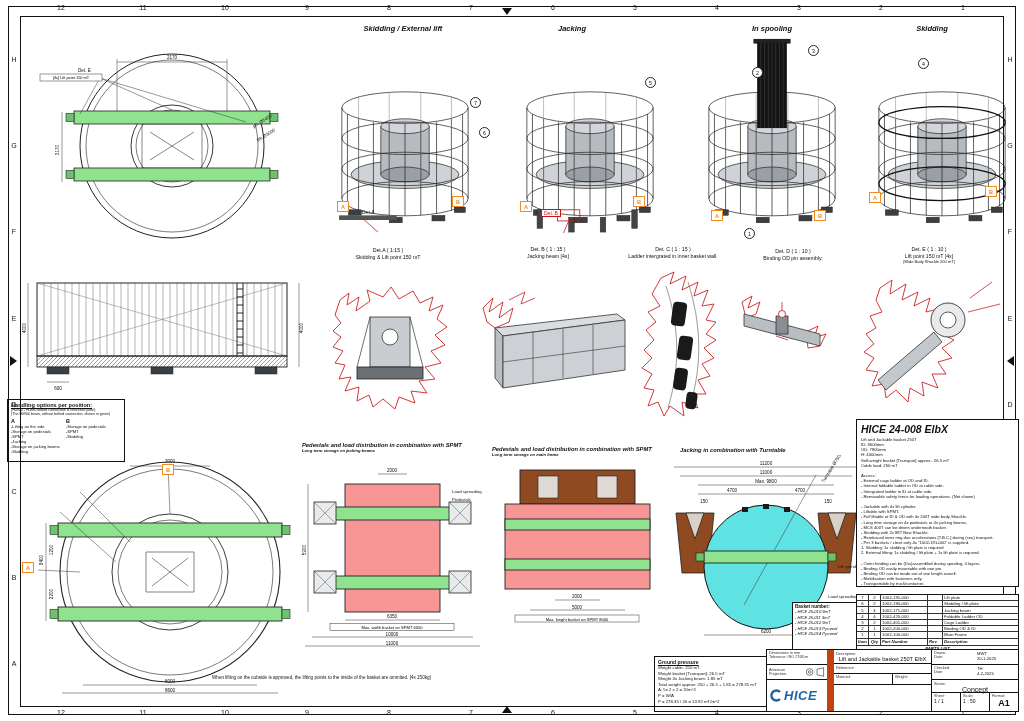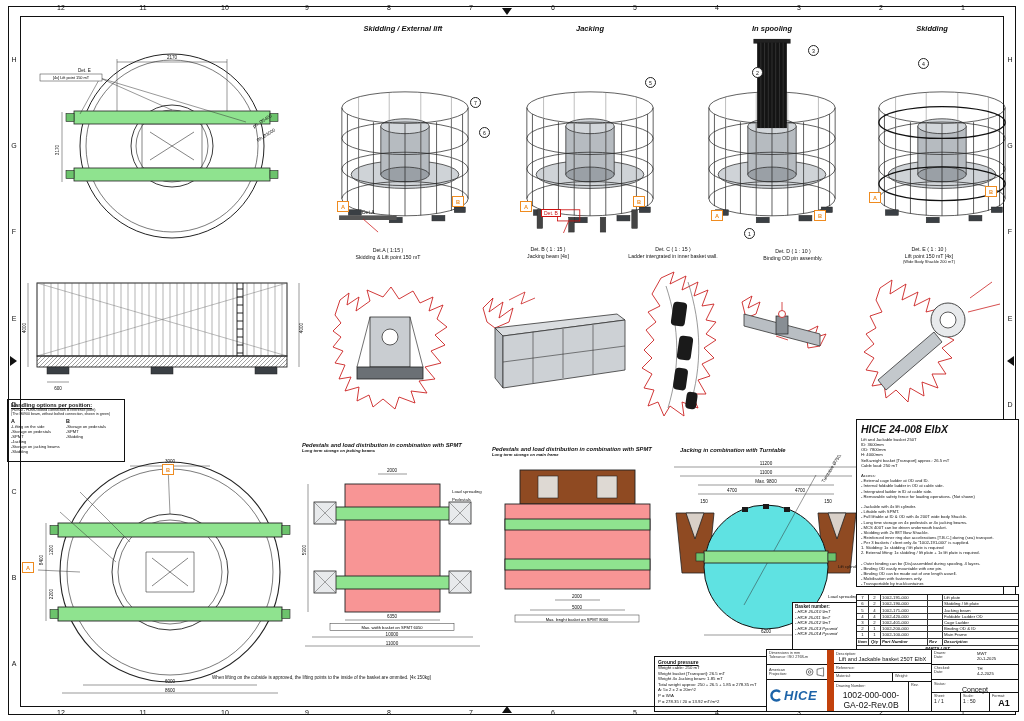--- a/index.html
+++ b/index.html
@@ -178,21 +178,21 @@
     <text x="56" y="48" class="dimtxt">Det. E</text>
     <g>
       <rect x="18" y="50" width="62" height="7" fill="#fff" stroke="#333" stroke-width="0.5"></rect>
       <text x="49" y="55.2" text-anchor="middle" style="font-size:3.9px">[4x] Lift point 150 mT</text>
     </g>
     <text x="232" y="104" class="dimtxt" transform="rotate(-32 232 104)">ph. Ø5400</text>
     <text x="236" y="118" class="dimtxt" transform="rotate(-32 236 118)">Rh Ø3000</text>
   </svg>
 
   <div class="vtitle abs" style="left:323px;top:24px;width:160px">Skidding / External lift</div>
-  <div class="vtitle abs" style="left:510px;top:24px;width:160px">Jacking</div>
+  <div class="vtitle abs" style="left:492px;top:24px;width:160px">Jacking</div>
   <div class="vtitle abs" style="left:692px;top:24px;width:160px">In spooling</div>
   <div class="vtitle abs" style="left:852px;top:24px;width:160px">Skidding</div>
 
   <svg class="abs" style="left:330px;top:38px" width="150" height="195" viewBox="0 -35 150 210">
     <use href="#cageSym" xlink:href="#cageSym"></use>
     <rect x="4" y="156" width="62" height="5" fill="#555"></rect>
     <path d="M30 160 L46 174" stroke="#cc1111" stroke-width="0.8"></path>
   </svg>
   <svg class="abs" style="left:515px;top:38px" width="150" height="195" viewBox="0 -35 150 210">
     <use href="#cageSym" xlink:href="#cageSym"></use>
@@ -624,27 +624,20 @@
         <span class="cl">Description:</span>
         <div class="cv" style="text-align:center;font-size:5.6px">Lift and Jackable basket 250T ElbX</div>
       </div>
       <div class="cell" style="height:10px">
         <span class="cl">Reference:</span>
       </div>
       <div class="cell" style="height:11px;display:flex;padding:0">
         <div style="flex:1;border-right:1px solid #111;padding:1px 2px" class="cl">Material:</div>
         <div style="width:34px;padding:1px 2px" class="cl">Weight:</div>
       </div>
-      <div class="cell" style="flex:1;border-bottom:none;display:flex;padding:0">
-        <div style="flex:1;padding:1px 2px">
-          <span class="cl">Drawing Number:</span>
-          <div style="font-size:8.6px;text-align:center;margin-top:2px">1002-000-000-GA-02-Rev.0B</div>
-        </div>
-        <div style="width:18px;border-left:1px solid #111;padding:1px 2px" class="cl">Rev.</div>
-      </div>
     </div>
     <div class="tb-r">
       <div class="cell" style="height:15px;display:flex;padding:0">
         <div style="flex:1;padding:1px 2px">
           <div class="cl">Drawn:</div>
           <div class="cl">Date:</div>
         </div>
         <div style="flex:1;padding:1px 2px">
           <div class="cv" style="font-size:4.2px">MWT</div>
           <div class="cv" style="font-size:4.2px">20-1-2025</div>

